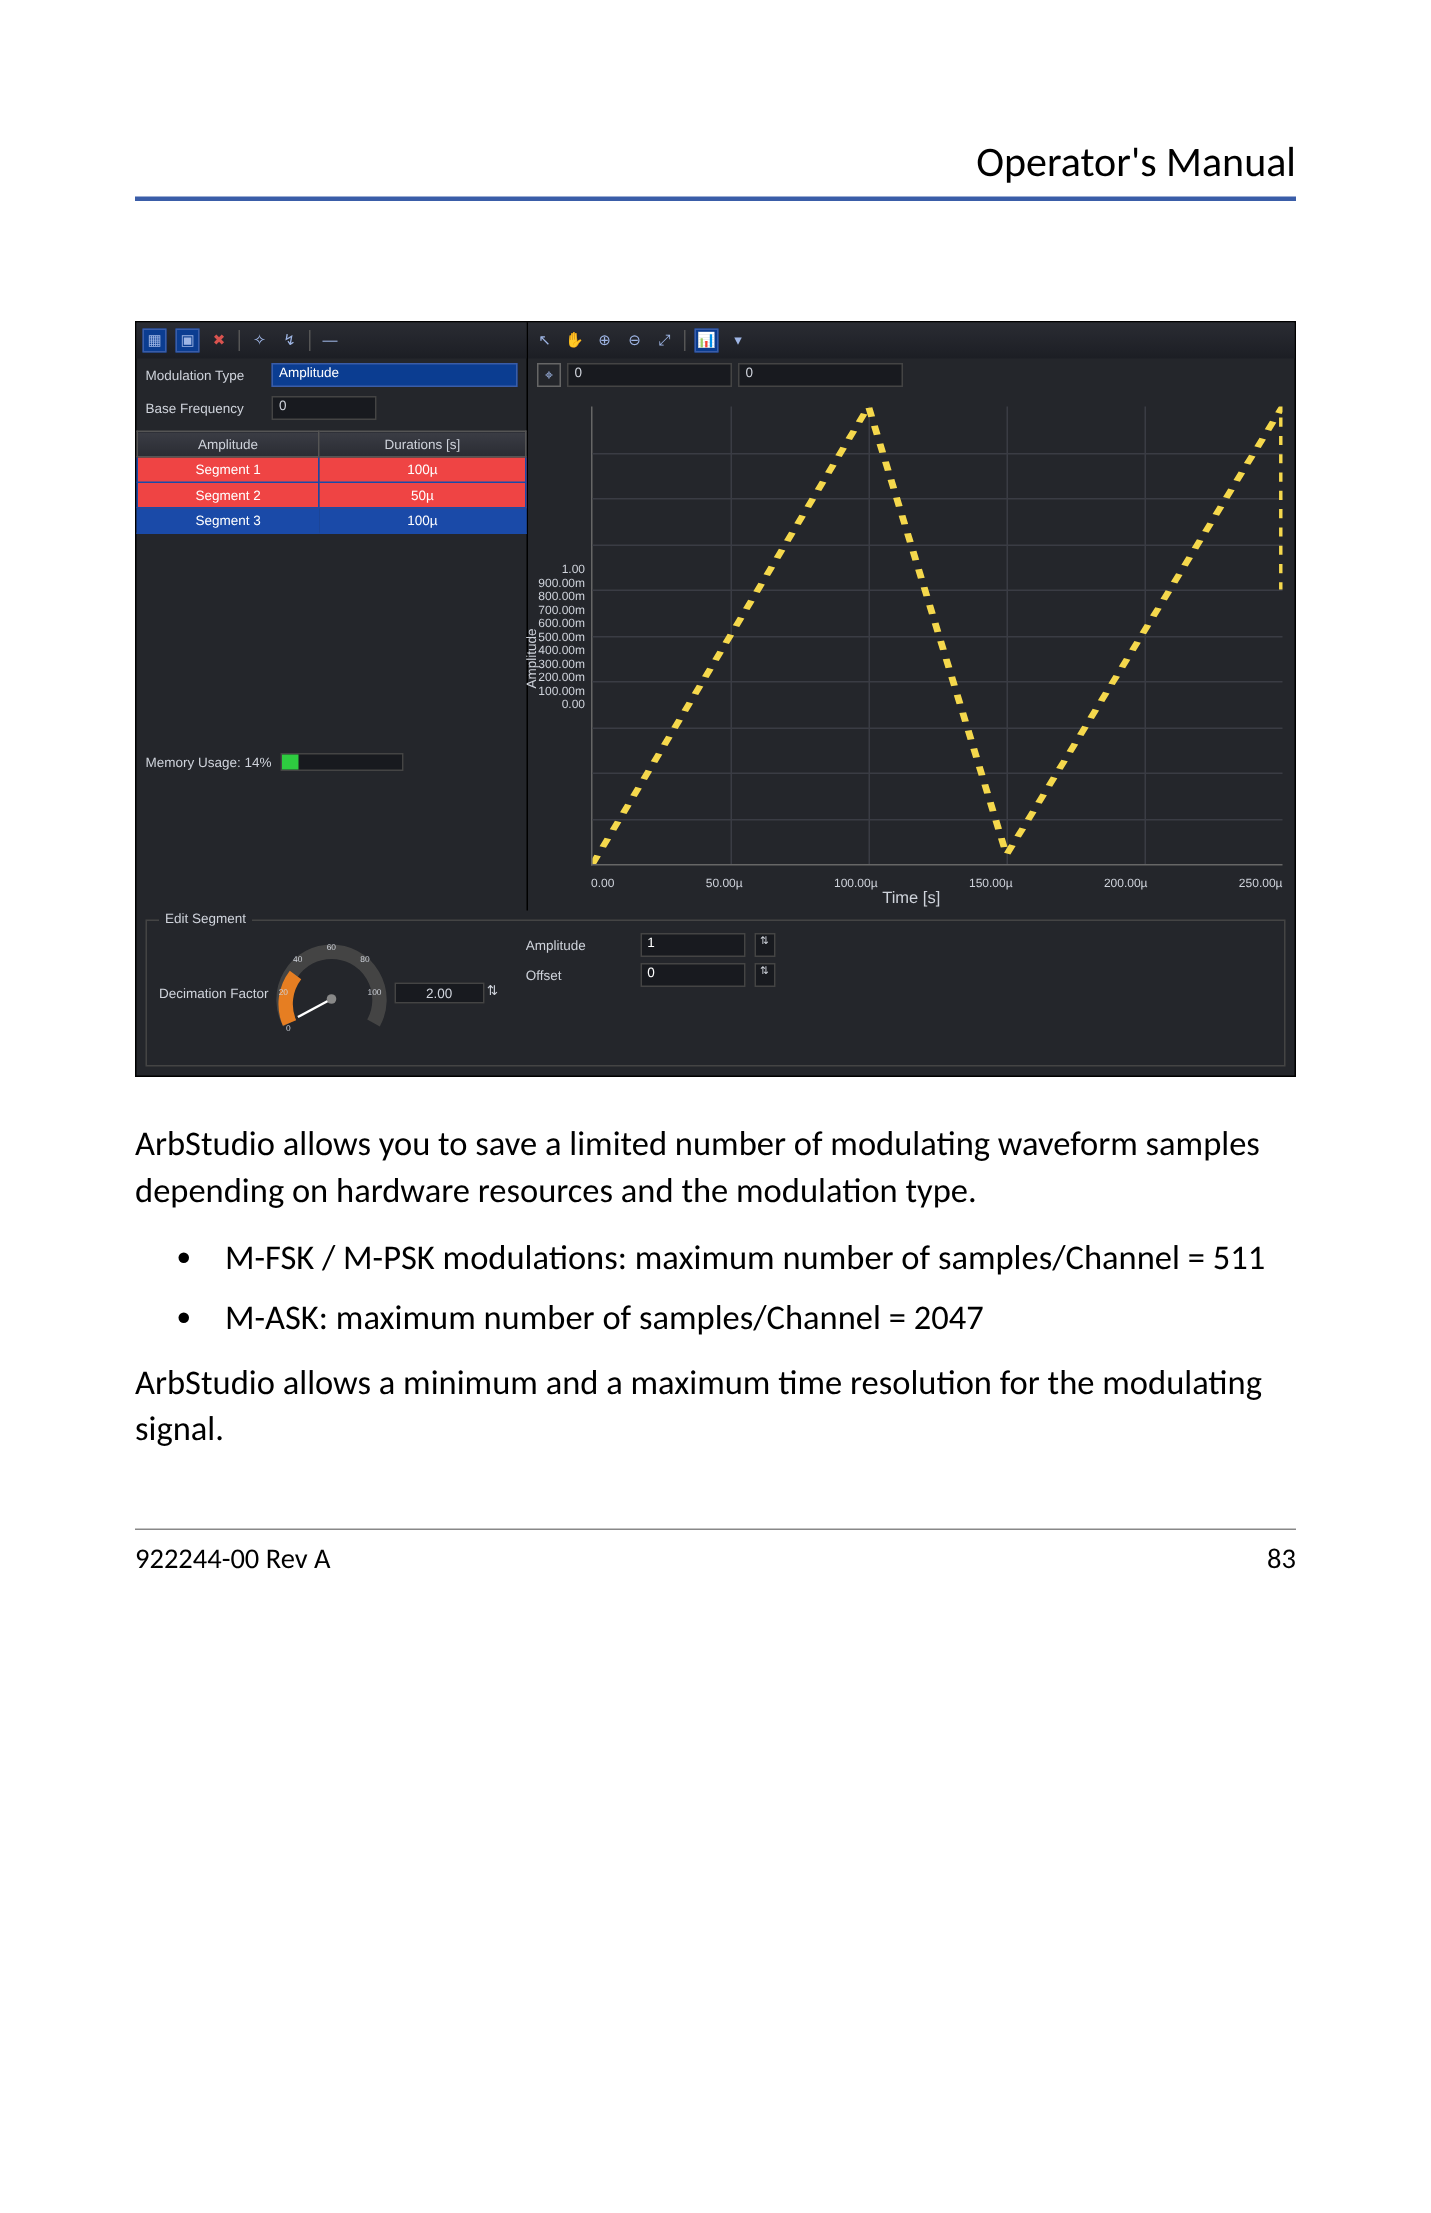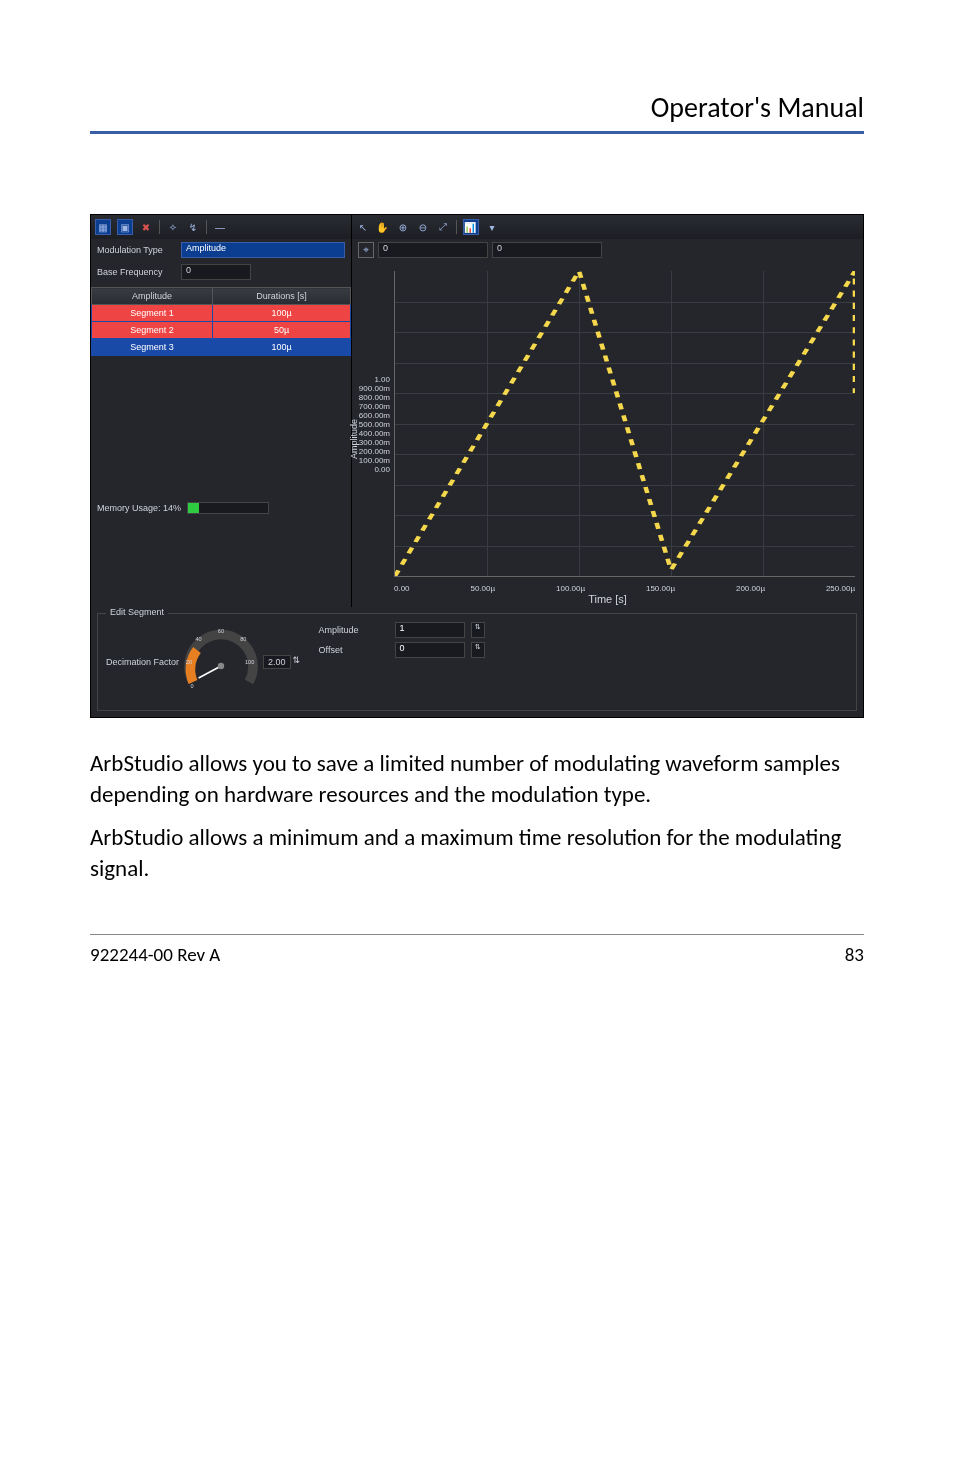--- a/index.html
+++ b/index.html
@@ -183,41 +183,45 @@
             <circle cx="50" cy="55" r="4" fill="#888"></circle>
             <text x="12" y="82" font-size="7" fill="#cfd3db">0</text>
             <text x="6" y="52" font-size="7" fill="#cfd3db">20</text>
             <text x="18" y="24" font-size="7" fill="#cfd3db">40</text>
             <text x="46" y="14" font-size="7" fill="#cfd3db">60</text>
             <text x="74" y="24" font-size="7" fill="#cfd3db">80</text>
             <text x="80" y="52" font-size="7" fill="#cfd3db">100</text>
           </svg>
         </div>
         <div style="display:flex;gap:2px">
-          <div style="background:#181a1f;border:1px solid #444;padding:1px 4px">2.00</div>
+          <div style="background:#181a1f;border:1px solid #444;padding:1px 20px">2.00</div>
           <div class="spin" style="width:10px">⇅</div>
         </div>
       </div>
       <div class="edit-fields">
         <div class="ef-row">
           <label>Amplitude</label>
           <div class="input" style="background:#181a1f;border-color:#444;width:60px">1</div>
           <div class="spin">⇅</div>
         </div>
         <div class="ef-row">
           <label>Offset</label>
           <div class="input" style="background:#181a1f;border-color:#444;width:60px">0</div>
           <div class="spin">⇅</div>
         </div>
       </div>
     </div>
   </div>
 
   <p class="body-text">ArbStudio allows you to save a limited number of modulating waveform samples depending on hardware resources and the modulation type.</p>
 
+  <ul class="bullets">
+    <li>M-FSK / M-PSK modulations: maximum number of samples/Channel = 511</li>
+    <li>M-ASK:  maximum number of samples/Channel = 2047</li>
+  </ul>
 
   <p class="body-text" style="margin-top:0">ArbStudio allows a minimum and a maximum time resolution for the modulating signal.</p>
 
   <div class="footer">
     <span>922244-00 Rev A</span>
     <span>83</span>
   </div>
 </div>
 
 </body></html>

